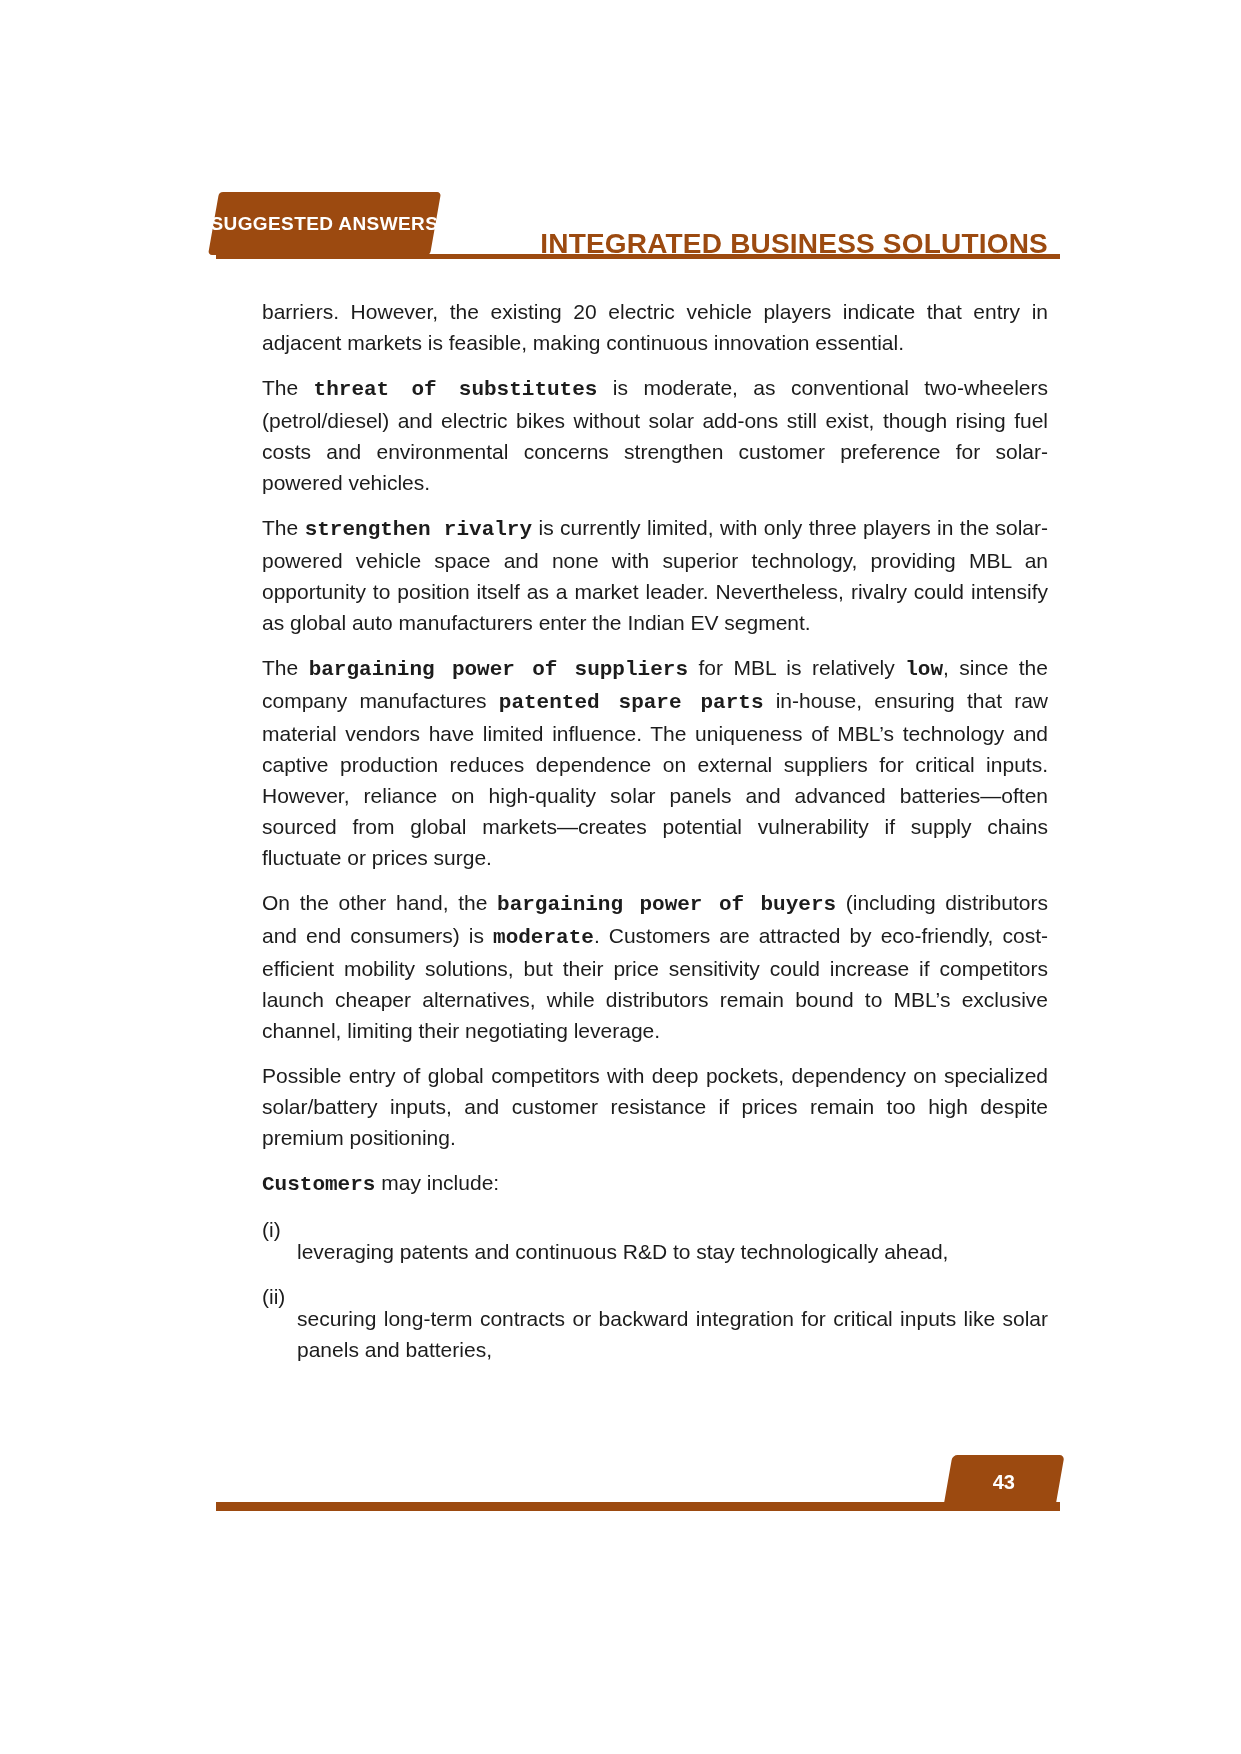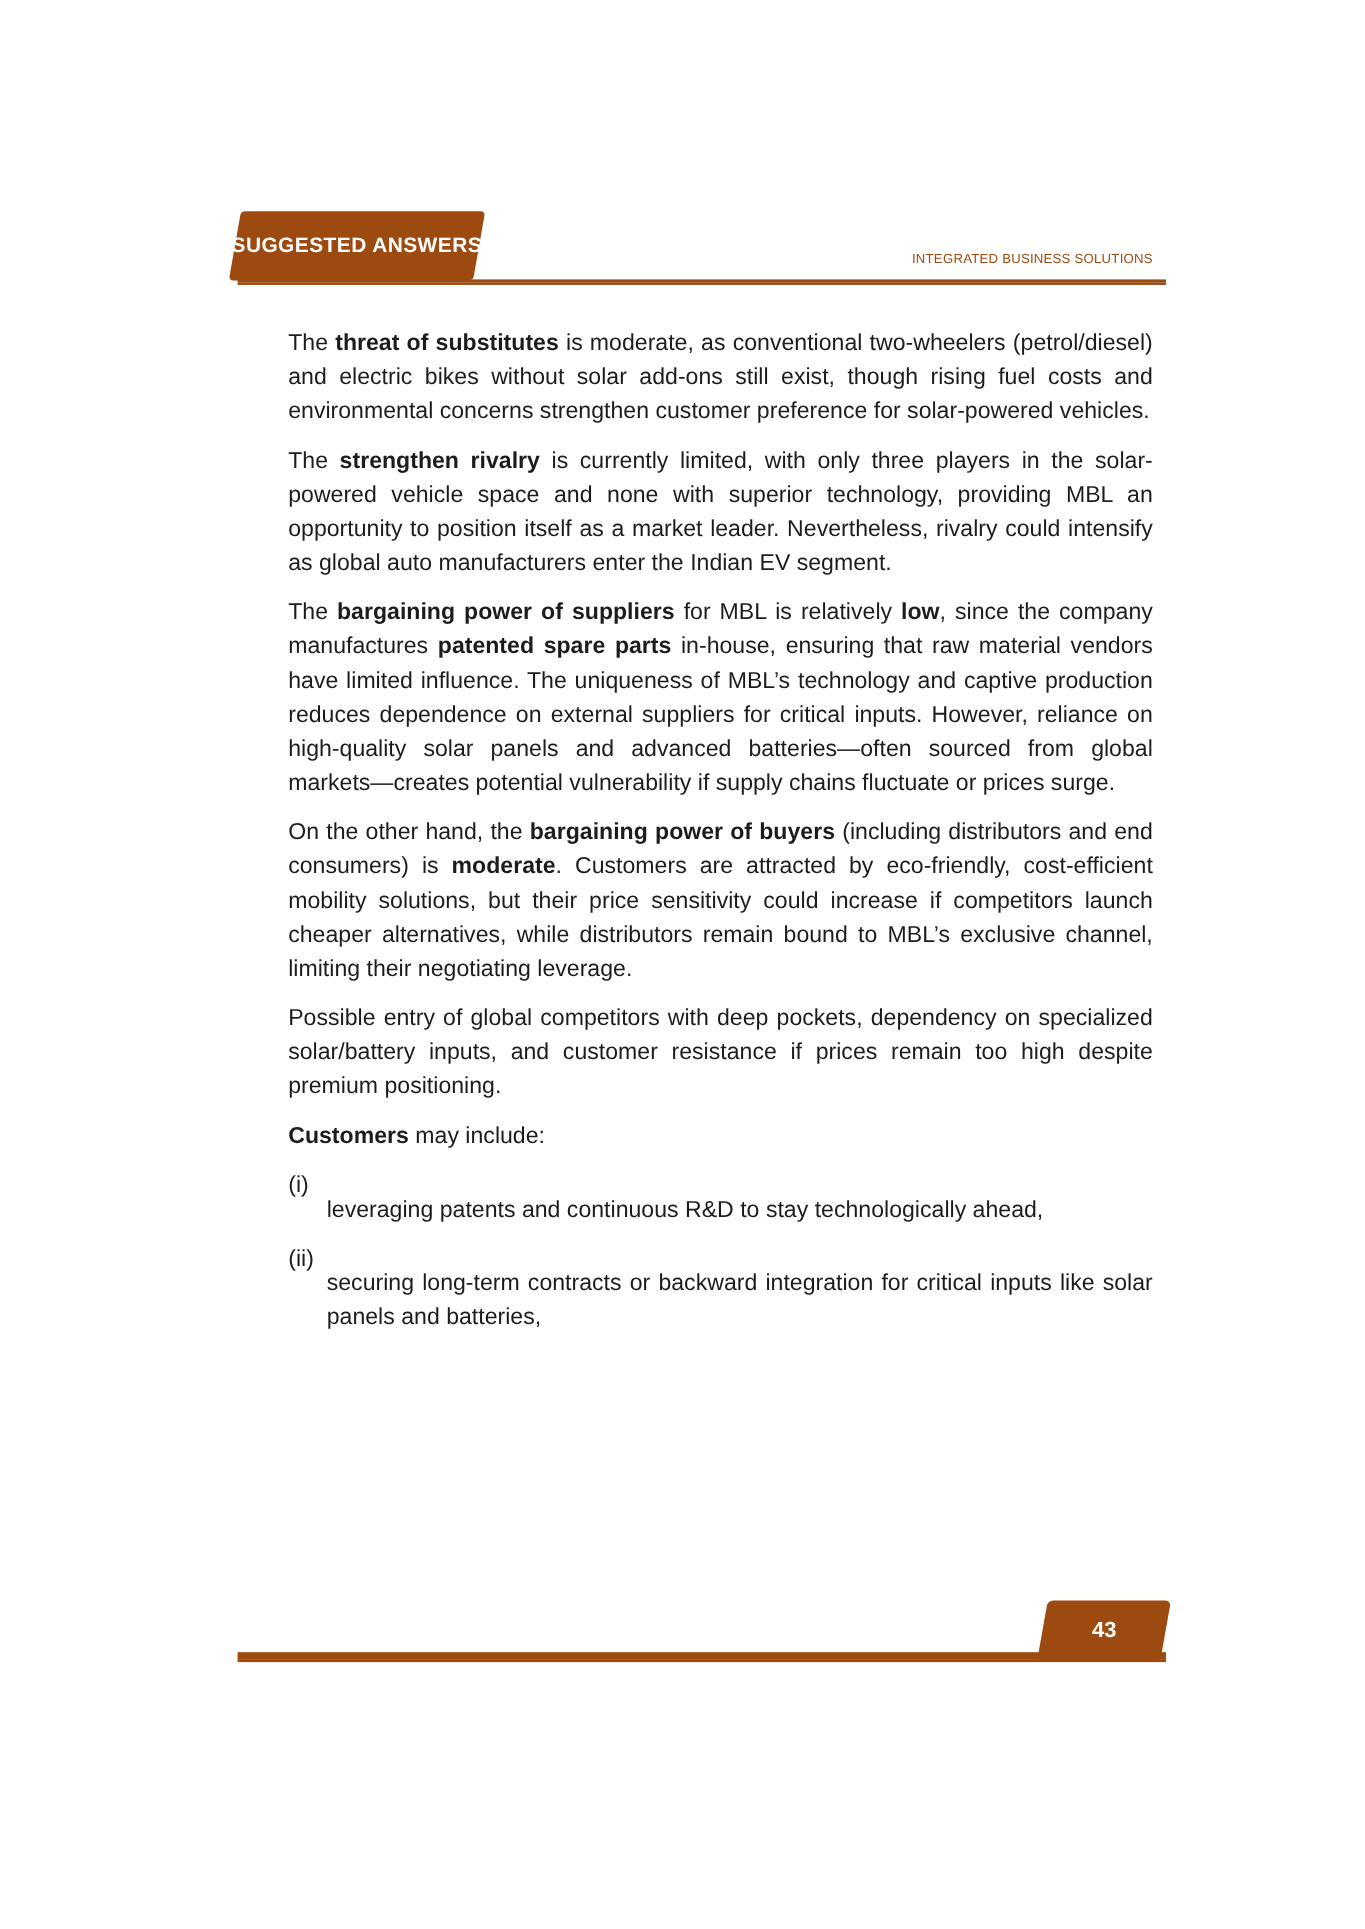--- a/index.html
+++ b/index.html
@@ -34,22 +34,22 @@
     color:#ffffff;
     font-weight:bold;
     font-size:19px;
     letter-spacing:.4px;
     white-space:nowrap;
   }
   .header-title{
     position:absolute;
     top:228px; right:193px;
     color:var(--accent);
-    font-weight:normal;
-    font-size:12px;
+    font-weight:bold;
+    font-size:28px;
     letter-spacing:.2px;
     white-space:nowrap;
   }
   .rule{
     position:absolute;
     left:216px; width:844px;
     height:2px;
     background:#ffffff;
     border-top:3px solid var(--accent);
     border-bottom:2px solid var(--accent);
@@ -60,21 +60,21 @@
   
   .content{
     position:absolute;
     left:262px; top:296px; width:786px;
     color:var(--text);
     font-size:21px;
     line-height:31px;
     text-align:justify;
   }
   .content p{ margin:0 0 14px 0; }
-  .content b{ font-weight:bold; }
+  .content b{ font-weight:bold;font-family:Liberation Mono, monospace; }
   .li{
     display:flex;
     margin:0 0 14px 0;
   }
   .li .marker{ flex:0 0 35px; }
   .li .txt{ flex:1; text-align:justify;margin-top:22px; }
 
   
   .page-tab{
     position:absolute;
@@ -99,20 +99,21 @@
 
 <div class="page">
 
   <div class="banner">
     <span class="label">SUGGESTED ANSWERS</span>
   </div>
   <div class="header-title">INTEGRATED BUSINESS SOLUTIONS</div>
   <div class="rule rule-header"></div>
 
   <div class="content">
+    <p><span>barriers. However, the existing 20 electric vehicle players indicate that entry in adjacent markets is feasible, making continuous innovation essential.</span></p>
     <p><span>The </span><b>threat of substitutes</b><span> is moderate, as conventional two-wheelers (petrol/diesel) and electric bikes without solar add-ons still exist, though rising fuel costs and environmental concerns strengthen customer preference for solar-powered vehicles.</span></p>
     <p><span>The </span><b>strengthen rivalry</b><span> is currently limited, with only three players in the solar-powered vehicle space and none with superior technology, providing MBL an opportunity to position itself as a market leader. Nevertheless, rivalry could intensify as global auto manufacturers enter the Indian EV segment.</span></p>
     <p><span>The </span><b>bargaining power of suppliers</b><span> for MBL is relatively </span><b>low</b><span>, since the company manufactures </span><b>patented spare parts</b><span> in-house, ensuring that raw material vendors have limited influence. The uniqueness of MBL’s technology and captive production reduces dependence on external suppliers for critical inputs. However, reliance on high-quality solar panels and advanced batteries—often sourced from global markets—creates potential vulnerability if supply chains fluctuate or prices surge.</span></p>
     <p><span>On the other hand, the </span><b>bargaining power of buyers</b><span> (including distributors and end consumers) is </span><b>moderate</b><span>. Customers are attracted by eco-friendly, cost-efficient mobility solutions, but their price sensitivity could increase if competitors launch cheaper alternatives, while distributors remain bound to MBL’s exclusive channel, limiting their negotiating leverage.</span></p>
     <p><span>Possible entry of global competitors with deep pockets, dependency on specialized solar/battery inputs, and customer resistance if prices remain too high despite premium positioning.</span></p>
     <p><b>Customers</b><span> may include:</span></p>
 
     <div class="li">
       <span class="marker">(i)</span>
       <div class="txt"><span>leveraging patents and continuous R&amp;D to stay technologically ahead,</span></div>

